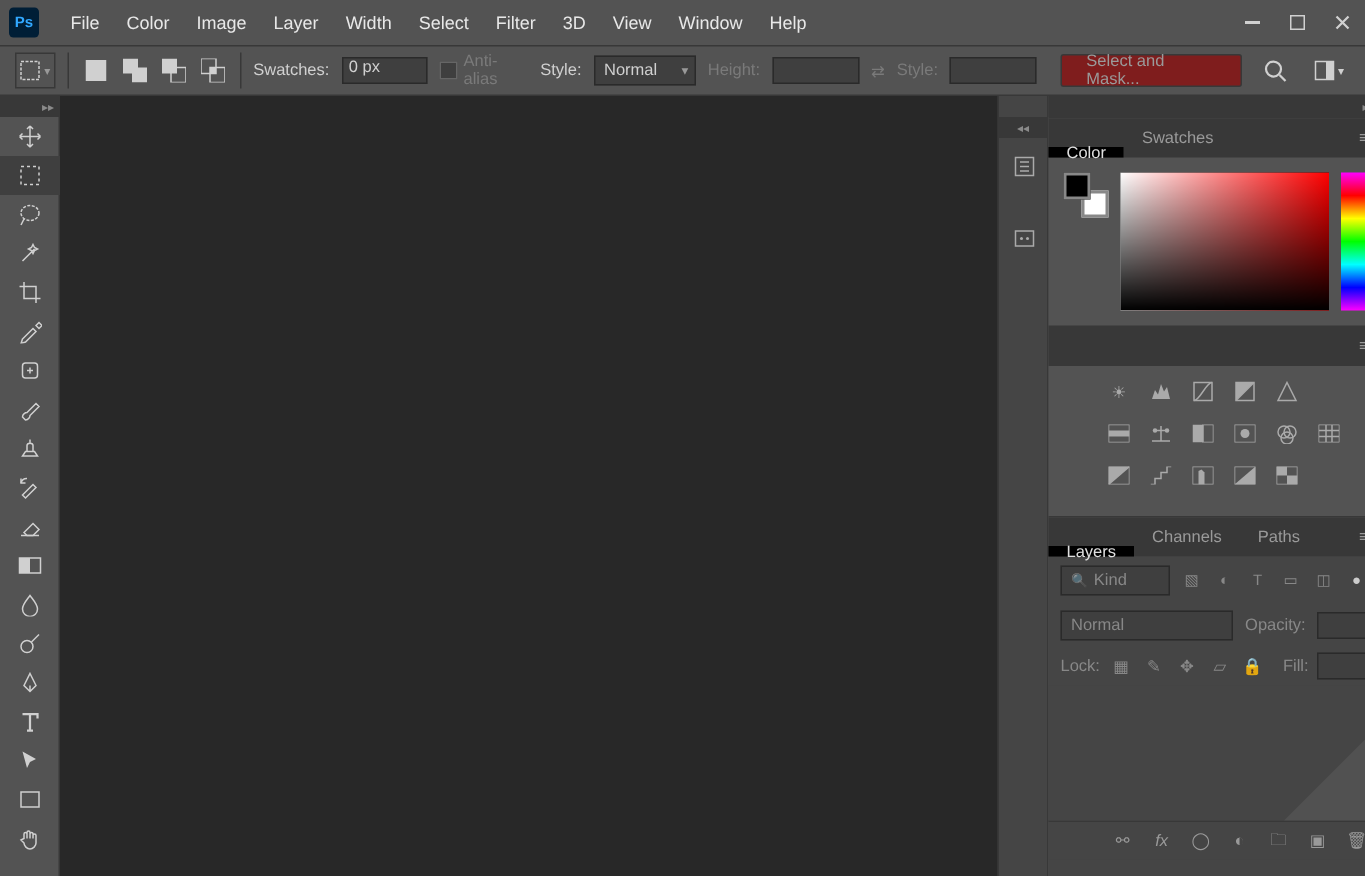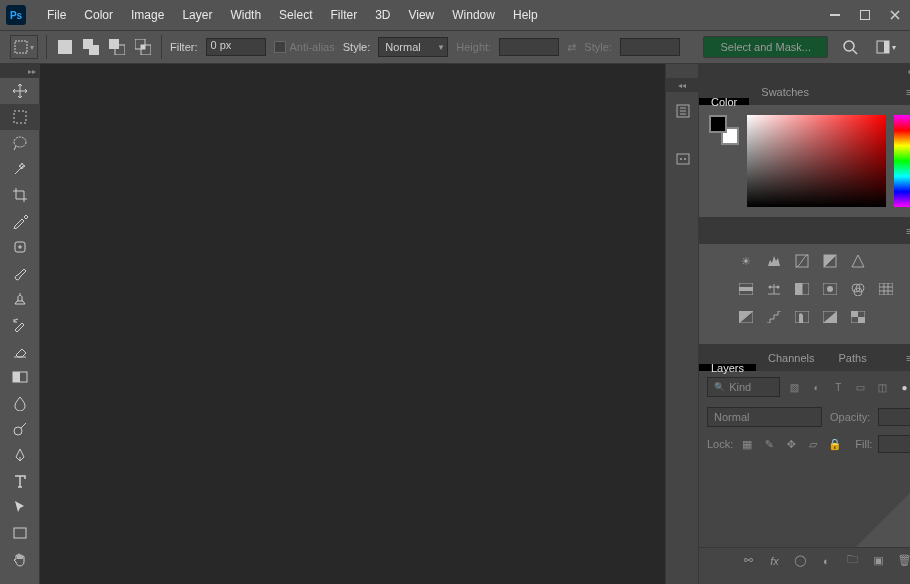--- a/index.html
+++ b/index.html
@@ -13,21 +13,21 @@
 .options-bar { height:34px; background:#535353; border-top:1px solid #383838; border-bottom:1px solid #383838; display:flex; align-items:center; padding:0 10px; gap:8px; }
 .opt-tool-ind { width:28px; height:24px; border:1px solid #383838; display:flex; align-items:center; justify-content:center; background:#535353; }
 .opt-group { display:flex; gap:6px; align-items:center; }
 .mode-btn { width:20px; height:20px; display:flex; align-items:center; justify-content:center; }
 .opt-label { font-size:11px; color:#d0d0d0; }
 .opt-input { width:60px; height:18px; background:#3f3f3f; border:1px solid #2a2a2a; color:#d0d0d0; font-size:11px; padding:0 4px; }
 .opt-select { height:20px; background:#3f3f3f; border:1px solid #2a2a2a; color:#d0d0d0; font-size:11px; padding:0 18px 0 6px; position:relative; display:flex; align-items:center; }
 .opt-select::after { content:"▾"; position:absolute; right:4px; font-size:9px; color:#999; }
 .opt-disabled { color:#7a7a7a; }
 .sep { width:1px; height:24px; background:#383838; }
-.opt-btn { height:22px; padding:0 16px; background:#14532d; border:1px solid #383838; color:#9a9a9a; display:flex; align-items:center; border-radius:2px; }
+.opt-btn { height:22px; padding:0 16px; background:#7f1d1d; border:1px solid #383838; color:#9a9a9a; display:flex; align-items:center; border-radius:2px; }
 .main-area { display:flex; height:520px; }
 .expand-stub { height:14px; background:#383838; display:flex; align-items:center; justify-content:flex-end; padding:0 4px; color:#8a8a8a; font-size:8px; }
 .left-expand { position:absolute; top:64px; left:0; width:40px; }
 .tool-palette { width:40px; background:#535353; border-right:1px solid #383838; display:flex; flex-direction:column; padding-top:14px; }
 .tool-btn { width:40px; height:26px; display:flex; align-items:center; justify-content:center; color:#d0d0d0; cursor:pointer; position:relative; }
 .tool-btn.active { background:#3f3f3f; }
 .canvas-area { flex:1; background:#282828; position:relative; }
 .right-column { width:245px; background:#535353; display:flex; }
 .dock-strip { width:34px; background:#454545; border-left:1px solid #383838; border-right:1px solid #383838; padding-top:14px; }
 .dock-strip .expand-stub { justify-content:center; margin-bottom:4px; }
@@ -129,21 +129,21 @@
       </div>
     <div class="mode-btn">
         <svg width="16" height="16">
           <rect x="0" y="0" width="10" height="10" fill="none" stroke="#d0d0d0"></rect>
           <rect x="6" y="6" width="10" height="10" fill="none" stroke="#d0d0d0"></rect>
           <rect x="6" y="6" width="4" height="4" fill="#d0d0d0"></rect>
         </svg>
       </div>
   </div>
   <div class="sep"></div>
-  <span class="opt-label">Filter:</span>
+  <span class="opt-label">Swatches:</span>
   <div class="opt-input">0 px</div>
   <div style="display:flex;align-items:center;gap:4px;">
     <div class="opt-check"></div>
     <span class="opt-label opt-disabled">Anti-alias</span>
   </div>
   <span class="opt-label">Style:</span>
   <div class="opt-select" style="width:70px;">Normal</div>
   <span class="opt-label opt-disabled">Height:</span>
   <div class="opt-input opt-disabled"></div>
   <span style="color:#7a7a7a;">⇄</span>

